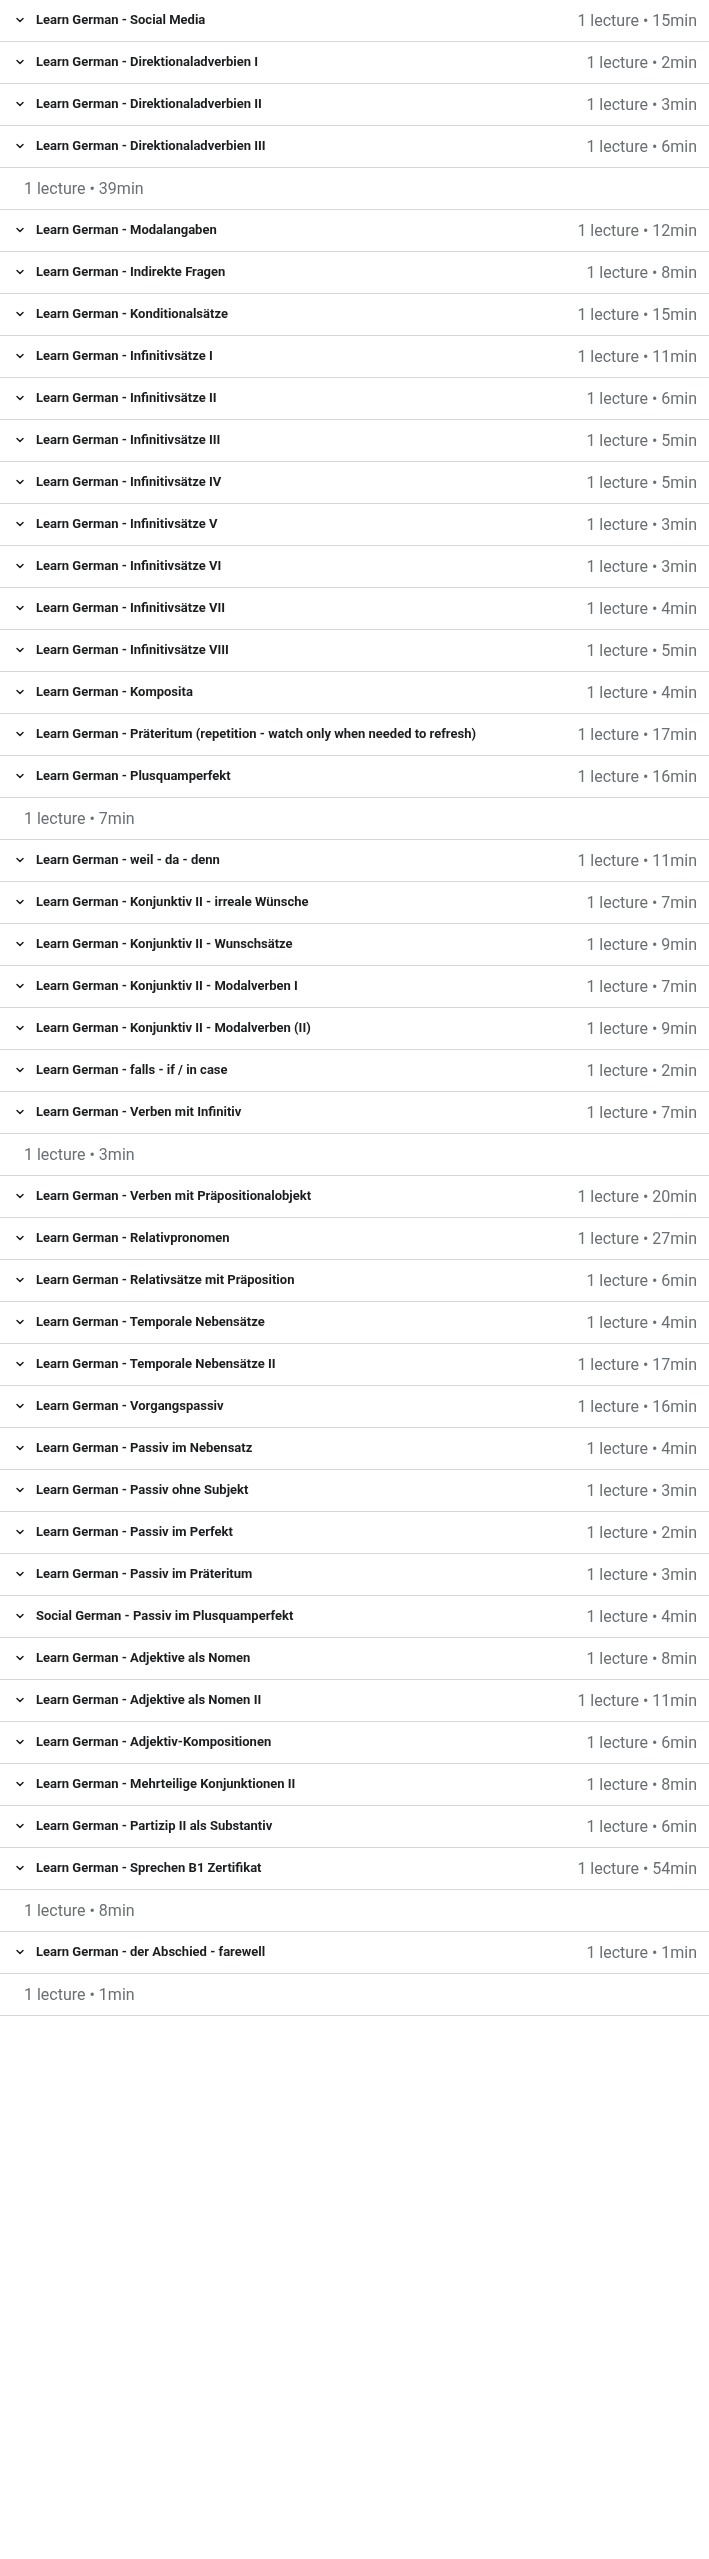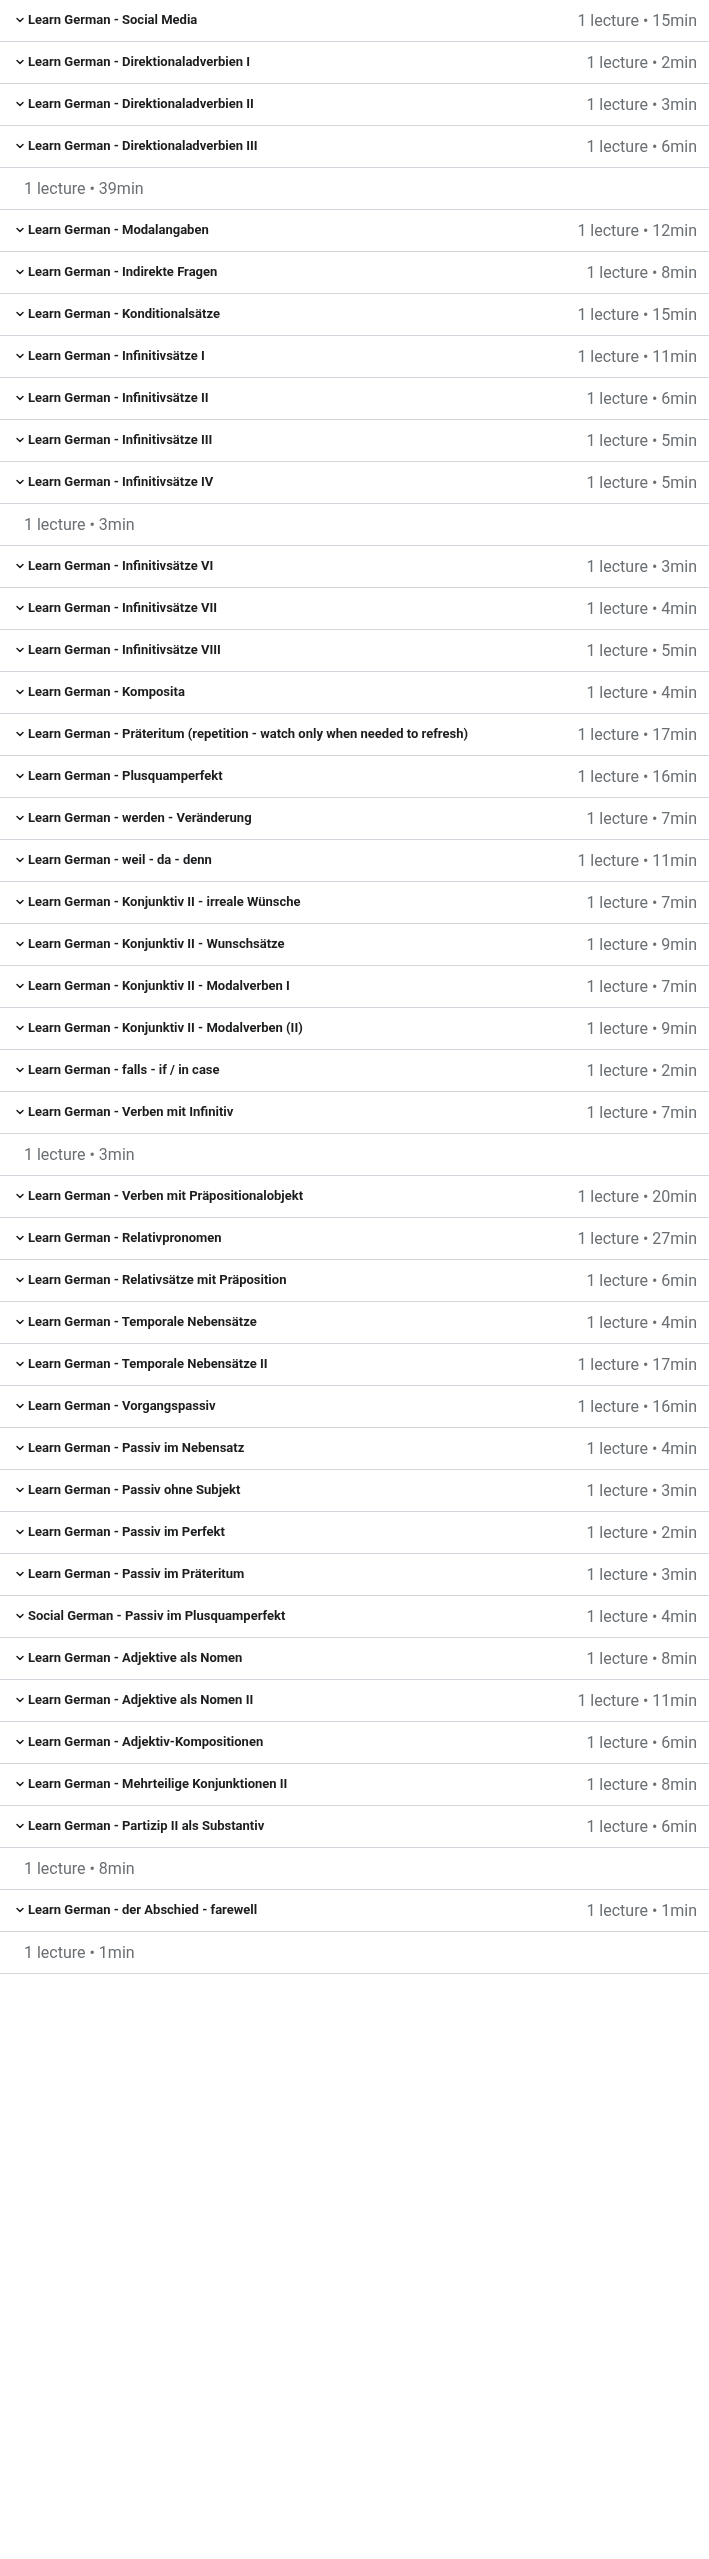--- a/index.html
+++ b/index.html
@@ -22,21 +22,21 @@
       align-items: center;
       justify-content: space-between;
       padding: 10px 12px;
       border-bottom: 1px solid #d1d7dc;
       min-height: 42px;
       cursor: pointer;
     }
     .course-item-left {
       display: flex;
       align-items: flex-start;
-      gap: 0;
+      gap: 8px;
       flex: 1;
     }
     .chevron {
       width: 16px;
       height: 16px;
       flex-shrink: 0;
       margin-top: 1px;
       color: #1c1d1f;
       display: flex;
       align-items: center;
@@ -183,20 +183,28 @@
         <div class="chevron">
           <svg viewBox="0 0 10 10" fill="none" xmlns="http://www.w3.org/2000/svg">
       <path d="M2 3.5L5 6.5L8 3.5" stroke="#1c1d1f" stroke-width="1.5" stroke-linecap="round" stroke-linejoin="round"></path>
     </svg>
         </div>
         <span class="course-title">Learn German - Infinitivsätze IV</span>
       </div>
       <span class="course-meta">1 lecture • 5min</span>
     </div>
     <div class="course-item">
+      <div class="course-item-left">
+        <div class="chevron">
+          <svg viewBox="0 0 10 10" fill="none" xmlns="http://www.w3.org/2000/svg">
+      <path d="M2 3.5L5 6.5L8 3.5" stroke="#1c1d1f" stroke-width="1.5" stroke-linecap="round" stroke-linejoin="round"></path>
+    </svg>
+        </div>
+        <span class="course-title">Learn German - Infinitivsätze V</span>
+      </div>
       <span class="course-meta">1 lecture • 3min</span>
     </div>
     <div class="course-item">
       <div class="course-item-left">
         <div class="chevron">
           <svg viewBox="0 0 10 10" fill="none" xmlns="http://www.w3.org/2000/svg">
       <path d="M2 3.5L5 6.5L8 3.5" stroke="#1c1d1f" stroke-width="1.5" stroke-linecap="round" stroke-linejoin="round"></path>
     </svg>
         </div>
         <span class="course-title">Learn German - Infinitivsätze VI</span>
@@ -252,28 +260,20 @@
         <div class="chevron">
           <svg viewBox="0 0 10 10" fill="none" xmlns="http://www.w3.org/2000/svg">
       <path d="M2 3.5L5 6.5L8 3.5" stroke="#1c1d1f" stroke-width="1.5" stroke-linecap="round" stroke-linejoin="round"></path>
     </svg>
         </div>
         <span class="course-title">Learn German - Plusquamperfekt</span>
       </div>
       <span class="course-meta">1 lecture • 16min</span>
     </div>
     <div class="course-item">
-      <div class="course-item-left">
-        <div class="chevron">
-          <svg viewBox="0 0 10 10" fill="none" xmlns="http://www.w3.org/2000/svg">
-      <path d="M2 3.5L5 6.5L8 3.5" stroke="#1c1d1f" stroke-width="1.5" stroke-linecap="round" stroke-linejoin="round"></path>
-    </svg>
-        </div>
-        <span class="course-title">Learn German - werden - Veränderung</span>
-      </div>
       <span class="course-meta">1 lecture • 7min</span>
     </div>
     <div class="course-item">
       <div class="course-item-left">
         <div class="chevron">
           <svg viewBox="0 0 10 10" fill="none" xmlns="http://www.w3.org/2000/svg">
       <path d="M2 3.5L5 6.5L8 3.5" stroke="#1c1d1f" stroke-width="1.5" stroke-linecap="round" stroke-linejoin="round"></path>
     </svg>
         </div>
         <span class="course-title">Learn German - weil - da - denn</span>
@@ -517,20 +517,31 @@
     <div class="course-item">
       <div class="course-item-left">
         <div class="chevron">
           <svg viewBox="0 0 10 10" fill="none" xmlns="http://www.w3.org/2000/svg">
       <path d="M2 3.5L5 6.5L8 3.5" stroke="#1c1d1f" stroke-width="1.5" stroke-linecap="round" stroke-linejoin="round"></path>
     </svg>
         </div>
         <span class="course-title">Learn German - Partizip II als Substantiv</span>
       </div>
       <span class="course-meta">1 lecture • 6min</span>
+    </div>
+    <div class="course-item">
+      <div class="course-item-left">
+        <div class="chevron">
+          <svg viewBox="0 0 10 10" fill="none" xmlns="http://www.w3.org/2000/svg">
+      <path d="M2 3.5L5 6.5L8 3.5" stroke="#1c1d1f" stroke-width="1.5" stroke-linecap="round" stroke-linejoin="round"></path>
+    </svg>
+        </div>
+        <span class="course-title">Learn German - Sprechen B1 Zertifikat</span>
+      </div>
+      <span class="course-meta">1 lecture • 54min</span>
     </div>
     <div class="course-item">
       <span class="course-meta">1 lecture • 8min</span>
     </div>
     <div class="course-item">
       <div class="course-item-left">
         <div class="chevron">
           <svg viewBox="0 0 10 10" fill="none" xmlns="http://www.w3.org/2000/svg">
       <path d="M2 3.5L5 6.5L8 3.5" stroke="#1c1d1f" stroke-width="1.5" stroke-linecap="round" stroke-linejoin="round"></path>
     </svg>

